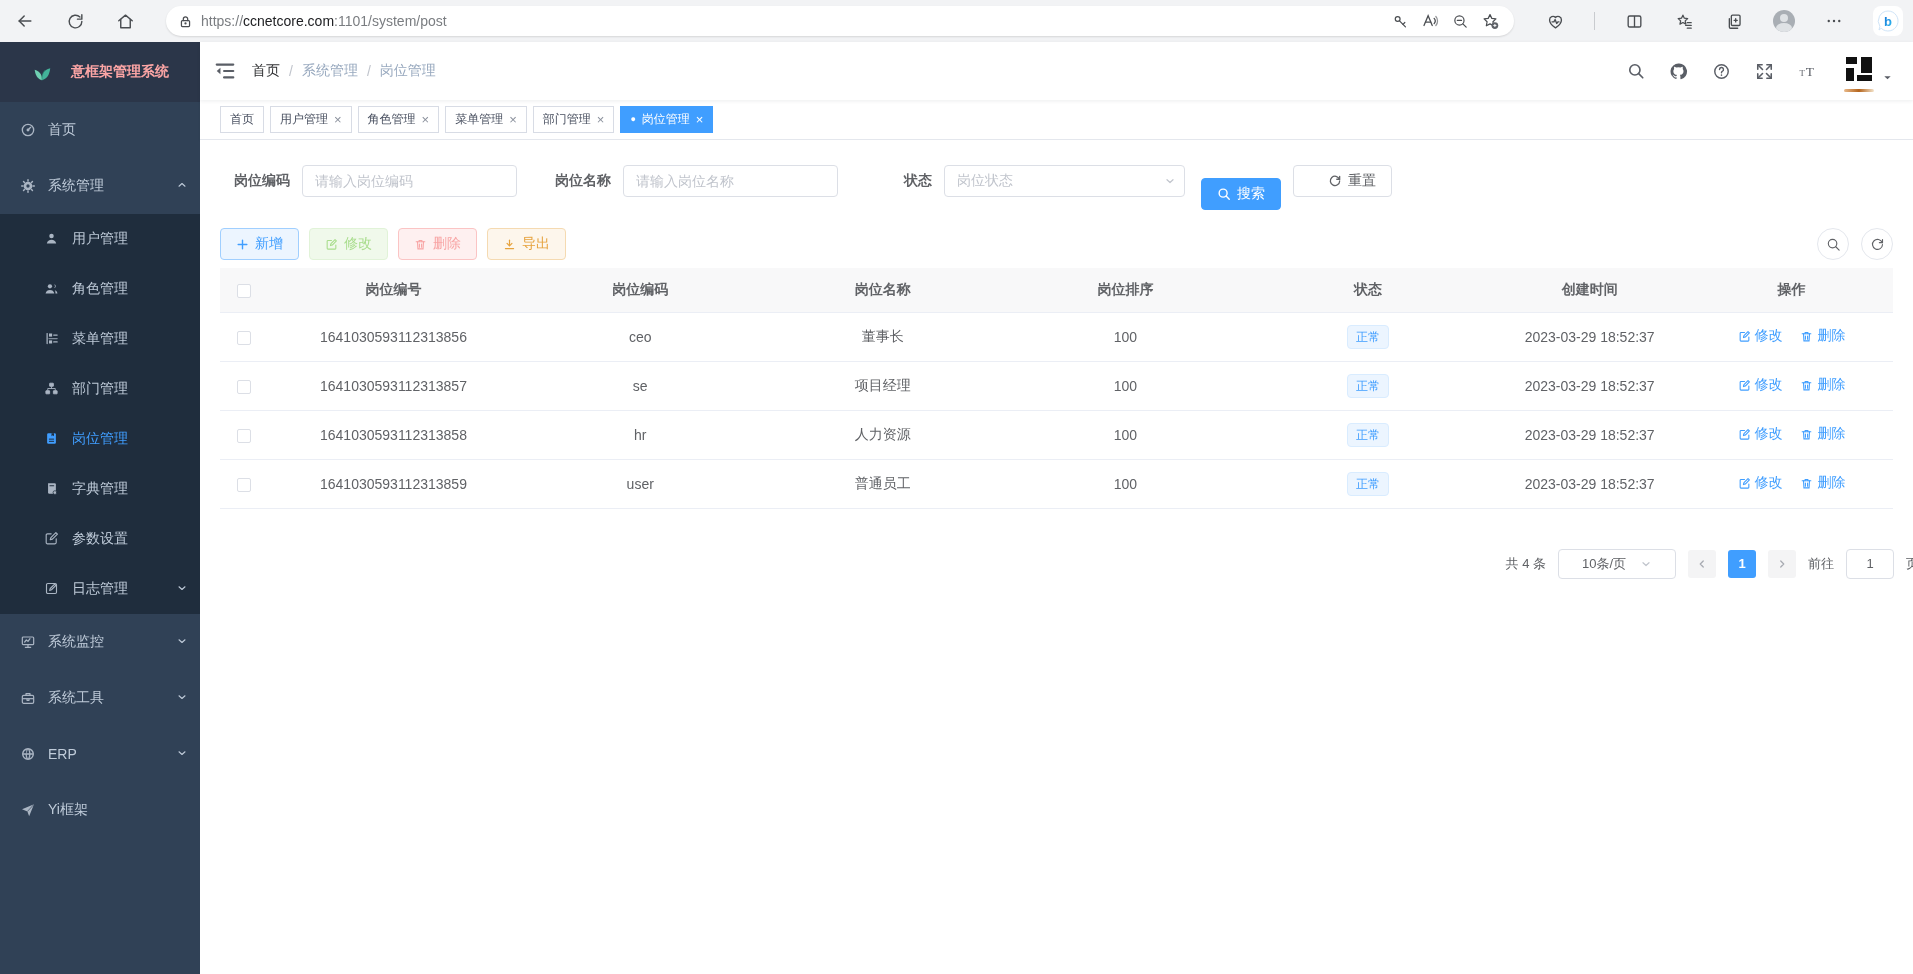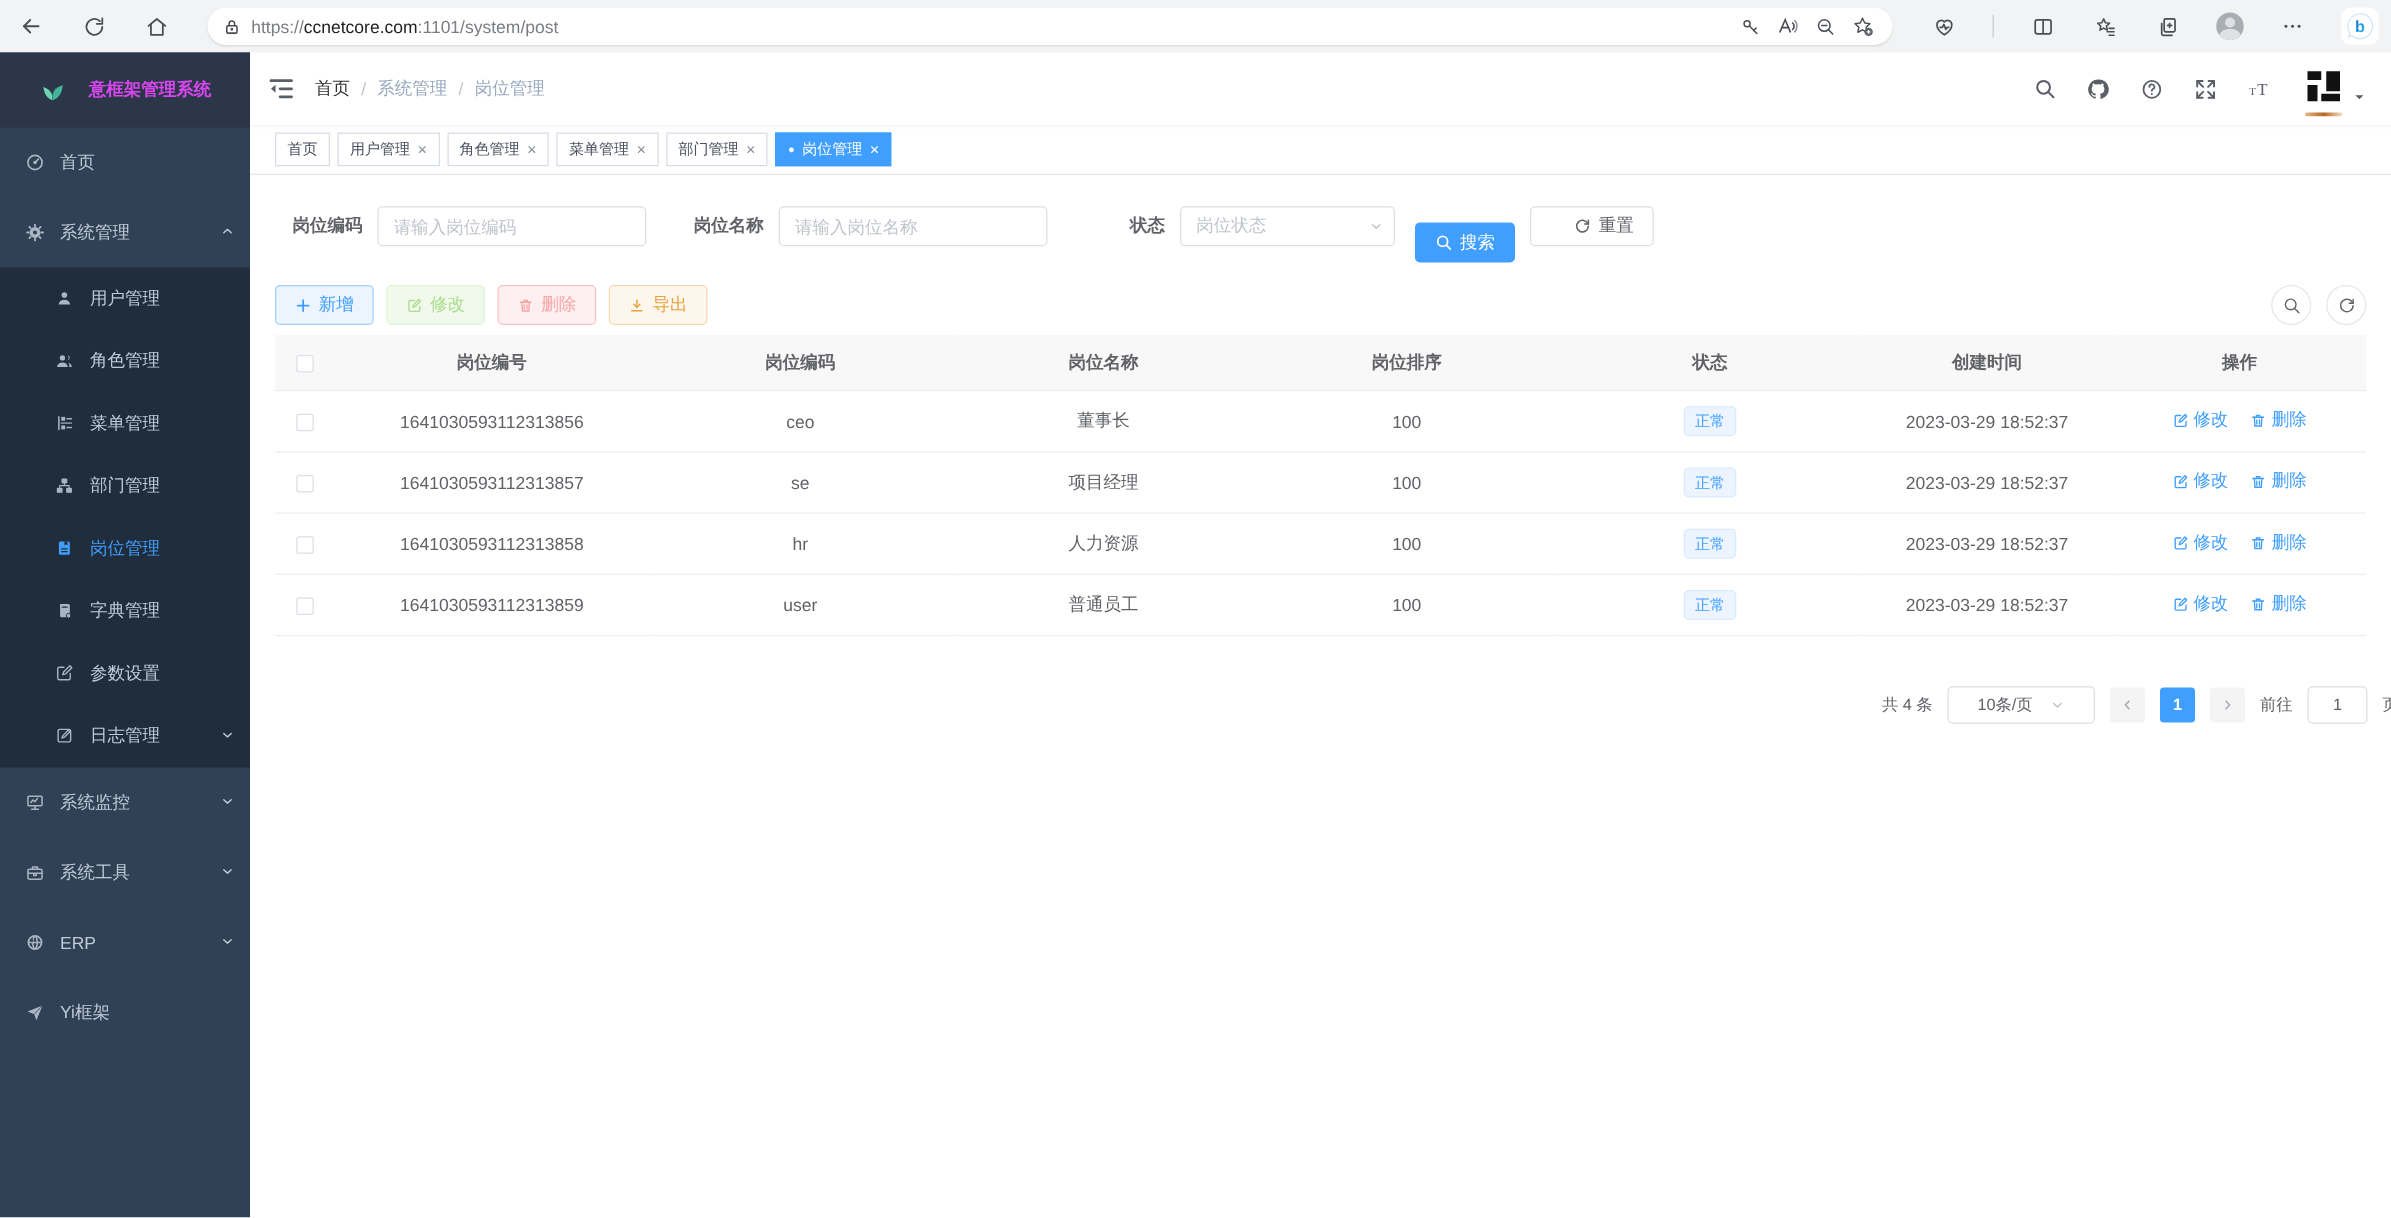--- a/index.html
+++ b/index.html
@@ -25,21 +25,21 @@
   .avatar-circle::before { content:""; position:absolute; left:7px; top:4px; width:8px; height:8px; border-radius:50%; background:#dfe2e5; }
   .avatar-circle::after { content:""; position:absolute; left:3px; top:13px; width:16px; height:10px; border-radius:50%; background:#dfe2e5; }
   .copilot { width:30px; height:30px; border-radius:8px; background:#fff; display:flex; align-items:center; justify-content:center; margin-left:4px; }
 
   
   .app { display:flex; height:932px; }
 
   
   .sidebar { width:200px; flex:0 0 200px; background:#304156; color:#bfcbd9; font-size:14px; }
   .logo { height:60px; background:#2b3649; display:flex; align-items:center; justify-content:center; gap:8px; }
-  .logo-title { color:#d946ef; font-weight:bold; font-size:14px;margin-left:10px; }
+  .logo-title { color:#fca5a5; font-weight:bold; font-size:14px;margin-left:10px; }
   .menu-item { height:56px; display:flex; align-items:center; padding:0 12px 0 20px; cursor:pointer; position:relative; }
   .menu-item .mi-icon { width:16px; height:16px; margin-right:12px; flex:0 0 auto; color:#aab5c3; }
   .menu-item .chev { margin-left:auto; color:#bfcbd9; }
   .submenu { background:#1f2d3d; }
   .submenu .menu-item { height:50px; padding-left:44px; }
   .menu-item.active { color:#409eff; }
   .menu-item.active .mi-icon { color:#409eff; }
 
   
   .main { flex:1 1 auto; display:flex; flex-direction:column; min-width:0; }
@@ -68,21 +68,21 @@
 
   .content { flex:1 1 auto; background:#fff; padding:12px 20px 0 20px; min-width:0; }
 
   
   .filter-row { display:flex; align-items:center; }
   .f-item { display:flex; align-items:center; margin-right:24px; }
   .f-label { width:70px; text-align:right; margin-right:12px; font-size:14px; font-weight:bold; color:#606266; }
   .f-input { width:215px; height:32px; border:1px solid #dcdfe6; border-radius:4px;
     padding:0 12px; font-size:14px; color:#606266; outline:none; font-family:inherit; }
   .f-input::placeholder { color:#c0c4cc; }
-  .f-select { width:172px; height:32px; border:1px solid #dcdfe6; border-radius:4px;
+  .f-select { width:241px; height:32px; border:1px solid #dcdfe6; border-radius:4px;
     padding:0 8px 0 12px; display:flex; align-items:center; justify-content:space-between;
     font-size:14px; color:#c0c4cc; cursor:pointer; background:#fff; }
   .btn { height:32px; border-radius:4px; border:1px solid #dcdfe6; background:#fff;
     color:#606266; font-size:14px; display:inline-flex; align-items:center; gap:6px;
     padding:0 15px; cursor:pointer; font-family:inherit; }
   .btn-primary { background:#409eff; border-color:#409eff; color:#fff;margin-top:26px; }
   .search-btn { margin-left:16px; }
   .reset-btn { margin-left:12px;padding-left:34px; }
 
   

